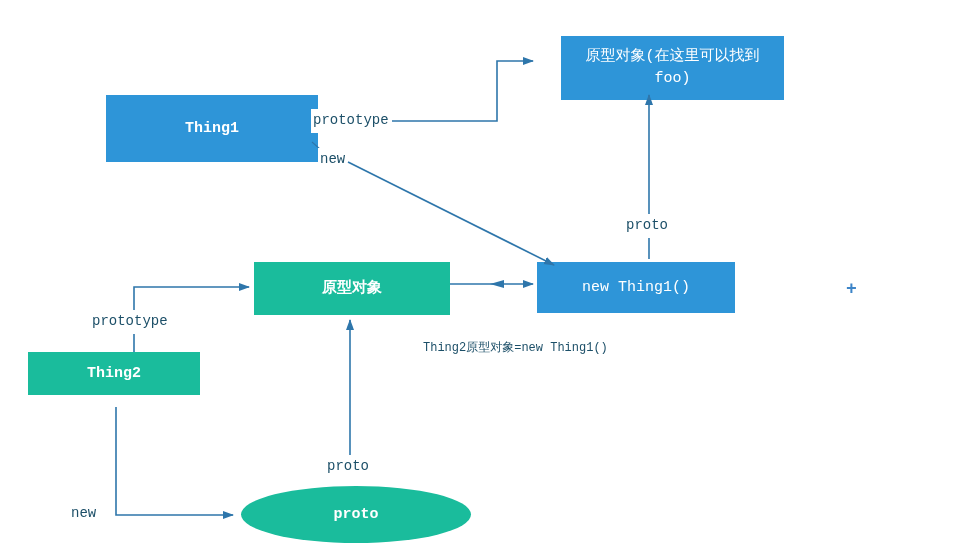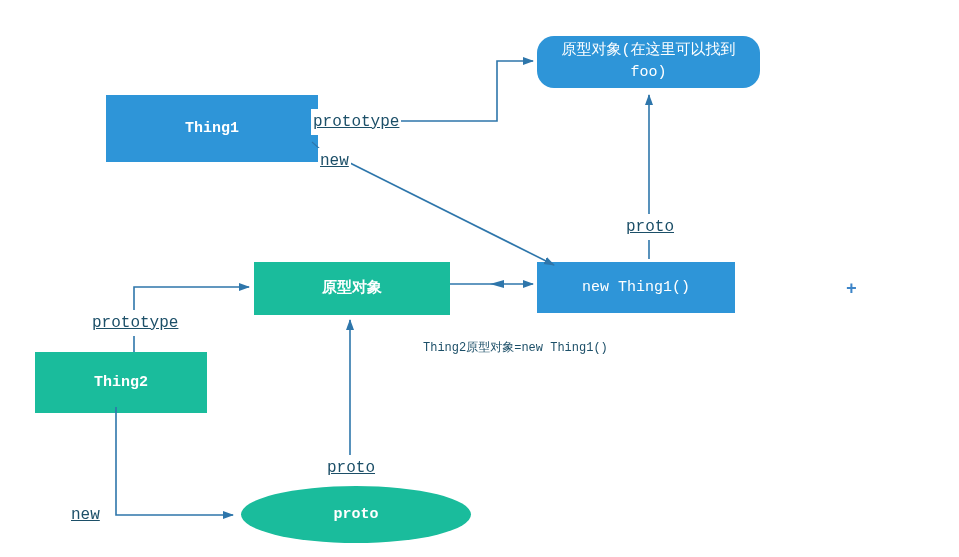--- a/index.html
+++ b/index.html
@@ -8,29 +8,29 @@
   }
   html,body{margin:0;padding:0;}
   body{font-family:"Liberation Mono","DejaVu Sans Mono",monospace;background:var(--bg,#fff);}
   .canvas{position:relative;width:959px;height:557px;background:var(--bg,#fff);overflow:hidden;}
   .node{position:absolute;display:flex;align-items:center;justify-content:center;
         color:var(--nodetext,#fff);font-size:15px;text-align:center;line-height:1.45;
         box-sizing:border-box;padding:3px 6px;}
   .node.blue{background:var(--blue,#2e95d8);}
   .node.green{background:var(--green,#1abc9c);font-weight:bold;}
   .ellipse{border-radius:50%;}
-  #node-proto-top{left:537px;top:36px;width:223px;height:52px;border-radius:17px;}
+  #node-proto-top{left:561px;top:36px;width:223px;height:64px;}
   #node-thing1{left:106px;top:95px;width:212px;height:67px;font-weight:bold;}
   #node-new-thing1{left:537px;top:262px;width:198px;height:51px;}
   #node-proto-mid{left:254px;top:262px;width:196px;height:53px;}
-  #node-thing2{left:28px;top:352px;width:172px;height:61px;margin-left:7px;}
+  #node-thing2{left:28px;top:352px;width:172px;height:43px;}
   #node-thing{left:241px;top:486px;width:230px;height:57px;}
   .edges{position:absolute;left:0;top:0;width:959px;height:557px;}
   .edge-label{position:absolute;background:var(--bg,#fff);color:var(--label,#1c4f68);
-        font-size:16px;line-height:1.25;padding:3px 2px;white-space:nowrap;text-decoration:underline;}
+        font-size:14px;line-height:1.25;padding:3px 2px;white-space:nowrap;}
   #lbl-prototype1{left:311px;top:109px;}
   #lbl-new1{left:318px;top:148px;}
   #lbl-proto1{left:624px;top:214px;}
   #lbl-prototype2{left:90px;top:310px;}
   #lbl-new2{left:69px;top:502px;}
   #lbl-proto2{left:325px;top:455px;}
   .caption{position:absolute;left:423px;top:339px;color:var(--label,#1c4f68);
         font-size:12px;white-space:nowrap;background:transparent;}
   .plus{position:absolute;left:846px;top:279px;color:var(--plus,#3d85c8);
         font-size:18px;font-weight:bold;}

